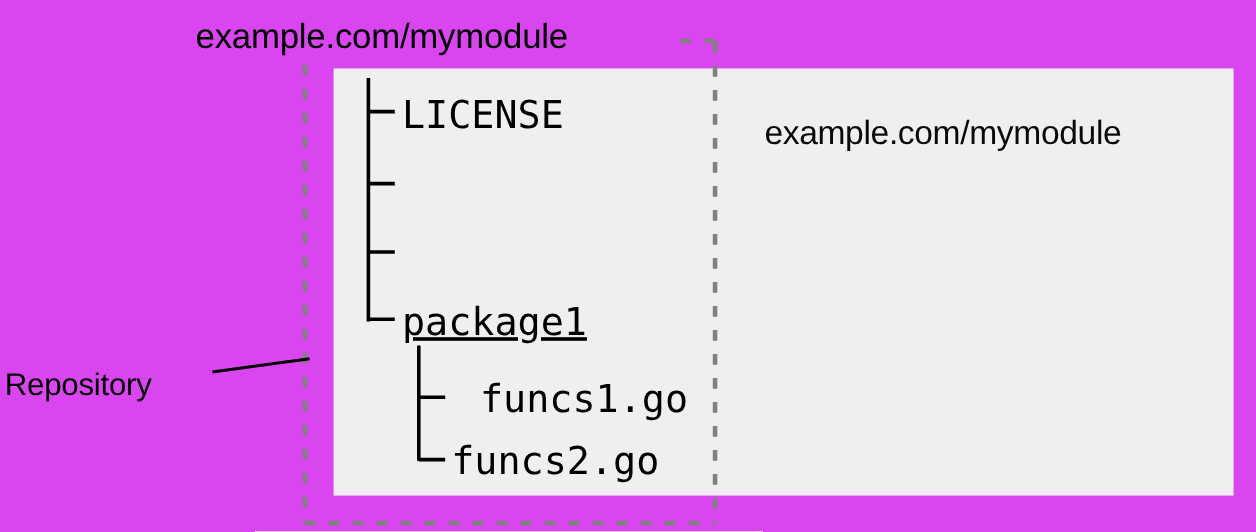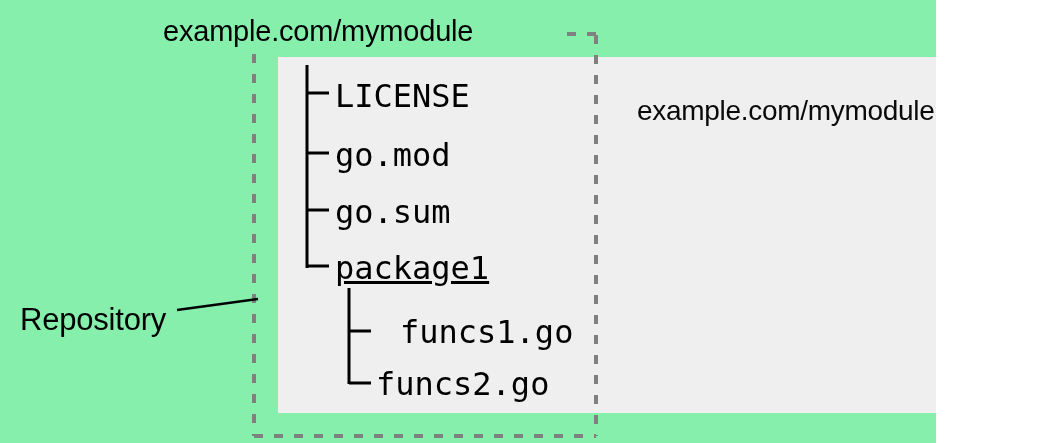--- a/index.html
+++ b/index.html
@@ -6,23 +6,23 @@
     margin: 0;
     padding: 0;
     background: #ffffff;
   }
   body {
     font-family: "Liberation Sans", sans-serif;
     -webkit-font-smoothing: antialiased;
   }
   #canvas {
     position: relative;
-    width: 936px;
+    width: 1047px;
     height: 443px;
-    background: #86efac;
+    background: #d946ef;
     overflow: hidden;
   }
 
   
   .module-panel {
     position: absolute;
     left: 278px;
     top: 57px;
     width: 750px;
     height: 356px;
@@ -45,23 +45,23 @@
     left: 163px;
     top: 14px;
     font-size: 29px;
     line-height: 34px;
     color: #000000;
     white-space: nowrap;
     letter-spacing: -0.2px;
   }
   .repo-label {
     position: absolute;
-    left: 20px;
+    left: 4px;
     top: 303px;
-    font-size: 31px;
+    font-size: 26px;
     line-height: 34px;
     color: #000000;
     white-space: nowrap;
     letter-spacing: -0.2px;
   }
   .repo-leader {
     position: absolute;
     left: 175px;
     top: 290px;
     width: 85px;
@@ -155,22 +155,20 @@
       <line x1="2" y1="91" x2="24" y2="91" stroke="#000000" stroke-width="3"></line>
       <line x1="2" y1="148" x2="24" y2="148" stroke="#000000" stroke-width="3"></line>
       <line x1="2" y1="204" x2="24" y2="204" stroke="#000000" stroke-width="3"></line>
 
       <line x1="44" y1="226" x2="44" y2="322" stroke="#000000" stroke-width="3"></line>
       <line x1="44" y1="269" x2="66" y2="269" stroke="#000000" stroke-width="3"></line>
       <line x1="44" y1="321" x2="66" y2="321" stroke="#000000" stroke-width="3"></line>
     </svg>
 
     <div class="tree-row level1" style="top: 20px;">LICENSE</div>
-    <div class="tree-row level1" style="top: 79px;">go.mod</div>
-    <div class="tree-row level1" style="top: 136px;">go.sum</div>
     <div class="tree-row level1" style="top: 192px; text-decoration: underline;">package1</div>
     <div class="tree-row level2" style="top: 256px; margin-left: 24px;">funcs1.go</div>
     <div class="tree-row level2" style="top: 308px;">funcs2.go</div>
   </div>
 
   <div class="anno">
     <div class="anno-value">example.com/mymodule</div>
   </div>
 
 </div>

